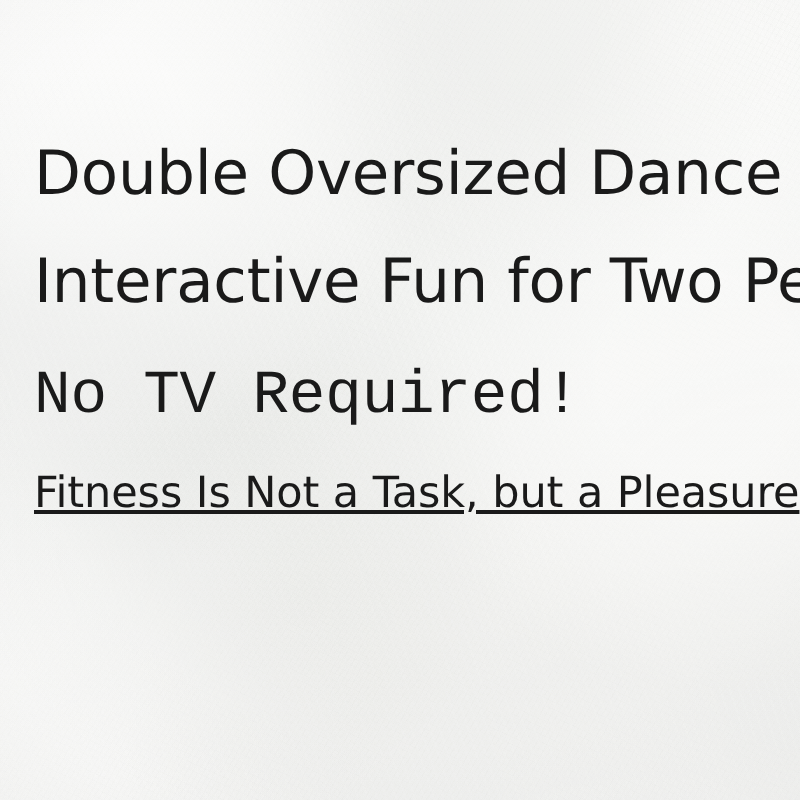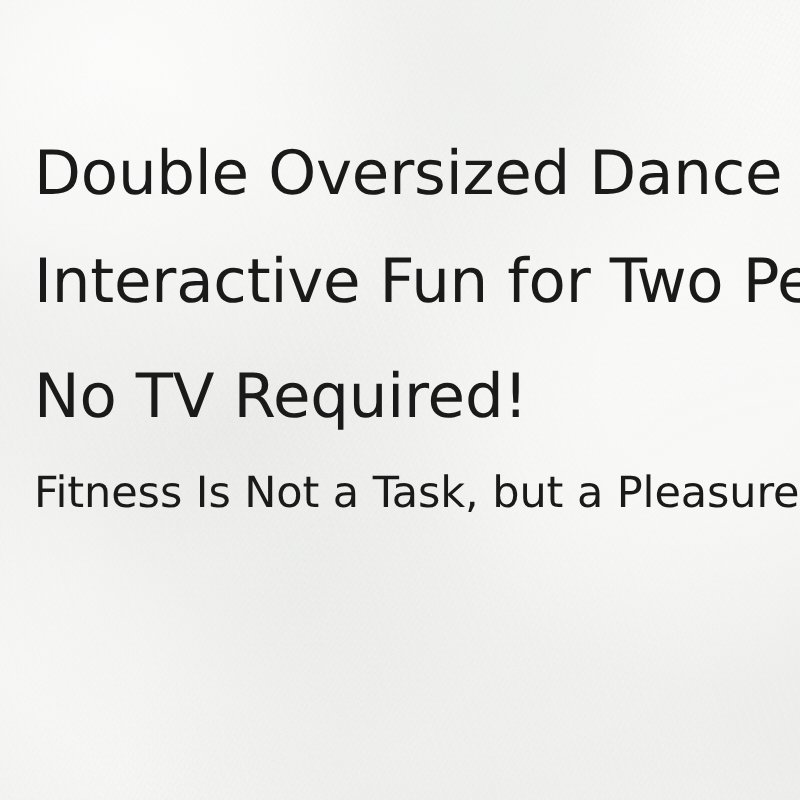--- a/index.html
+++ b/index.html
@@ -80,22 +80,22 @@
     margin: 0;
     color: #1a1a1a;
     font-weight: 400;
     letter-spacing: -0.2px;
     white-space: nowrap;
     line-height: 1;
     text-rendering: geometricPrecision;
   }
   .line-1 { top: 143px; font-size: 61px; }
   .line-2 { top: 251px; font-size: 61px; }
-  .line-3 { top: 366px; font-size: 61px; }
-  .line-4 { top: 472px; font-size: 43px; letter-spacing: -0.1px; }
+  .line-3 { top: 366px; font-size: 61px; font-family: Liberation Mono, monospace; }
+  .line-4 { top: 472px; font-size: 43px; letter-spacing: -0.1px; text-decoration: underline; }
 </style>
 </head>
 <body>
 
 <div id="poster">
 
   <div class="bg-base"></div>
   <div class="bg-texture"></div>
   <div class="bg-grain"></div>
   <div class="bg-vignette"></div>

